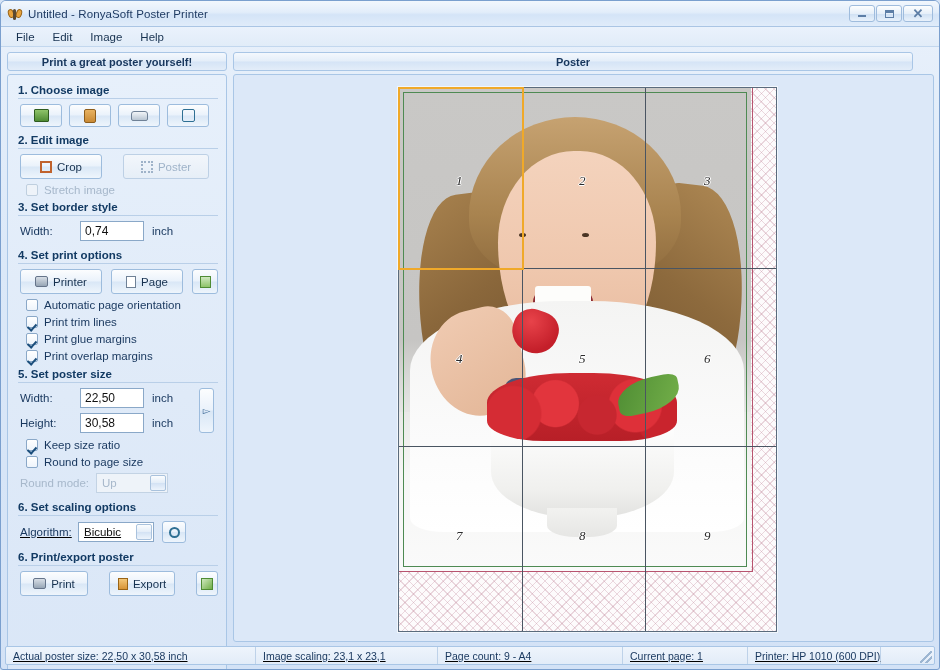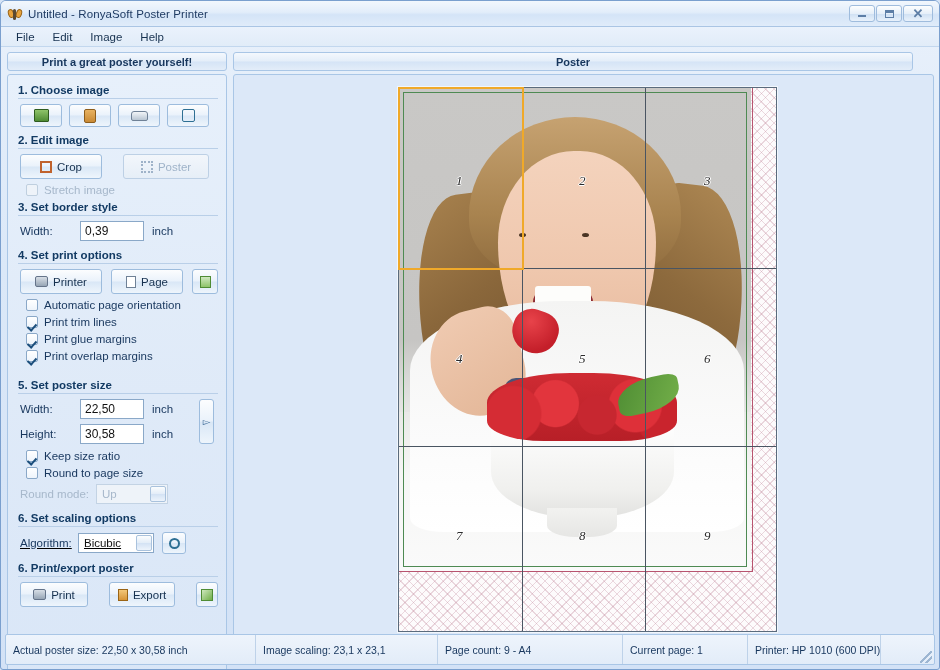--- a/index.html
+++ b/index.html
@@ -211,24 +211,24 @@
   .pinkline{ position:absolute;background:#b8546f; }
   .pagenum{
     position:absolute;color:#2b2b2b;font-style:italic;font-size:13px;
     font-family:"Liberation Serif",serif;
     text-shadow:0 1px 0 #fff, 1px 0 0 #fff, -1px 0 0 #fff, 0 -1px 0 #fff;
   }
   #selbox{ position:absolute;border:2px solid #f0a929; pointer-events:none; }
 
   
   #statusbar{
-    position:absolute;left:4px;bottom:4px;right:4px;height:31px;
+    position:absolute;left:4px;bottom:4px;right:4px;height:19px;
     background:linear-gradient(180deg,#eef4fc 0%, #e2ecf8 100%);
     border:1px solid #a9c6e6;border-radius:2px;
-    display:flex;align-items:flex-end;
+    display:flex;align-items:flex-end;text-decoration:underline;
   }
   .scell{
     height:100%;display:flex;align-items:center;padding-left:7px;
     color:#17365d;font-size:10.5px;border-right:1px solid #bed2e9;
   }
   .scell:last-child{ border-right:none;flex:1; }
   #grip{ position:absolute;right:2px;bottom:1px;width:12px;height:12px;
     background:
       linear-gradient(135deg,transparent 45%, #9db6d2 45%, #9db6d2 55%, transparent 55%),
       linear-gradient(135deg,transparent 70%, #9db6d2 70%, #9db6d2 80%, transparent 80%);
@@ -307,21 +307,21 @@
     </div>
     <div class="cb-row">
       <span class="cbox dis"></span>
       <span class="cb-label dis">Stretch image</span>
     </div>
 
     <div class="section-title">3. Set border style</div>
     <div class="sep"></div>
     <div class="row" style="margin:0 0 8px 4px;">
       <span class="lbl" style="width:60px;">Width:</span>
-      <span class="fld" style="width:64px;">0,39</span>
+      <span class="fld" style="width:64px;">0,74</span>
       <span class="lbl" style="margin-left:8px;">inch</span>
     </div>
 
     <div class="section-title">4. Set print options</div>
     <div class="sep"></div>
     <div class="row" style="margin:0 0 2px 4px;">
       <div class="tbtn wide" style="width:82px;margin-right:9px;">
         <span class="ico" style="width:13px;height:11px;background:linear-gradient(180deg,#d7dee6,#97a6b6);border:1px solid #65748a;border-radius:2px;"></span>
         <span>Printer</span>
       </div>
@@ -339,21 +339,21 @@
       <span class="cb-label">Automatic page orientation</span>
     </div>
     <div class="cb-row">
       <span class="cbox checked"></span>
       <span class="cb-label">Print trim lines</span>
     </div>
     <div class="cb-row">
       <span class="cbox checked"></span>
       <span class="cb-label">Print glue margins</span>
     </div>
-    <div class="cb-row" style="margin-bottom:17px;">
+    <div class="cb-row" style="margin-bottom:6px;">
       <span class="cbox checked"></span>
       <span class="cb-label">Print overlap margins</span>
     </div>
 
     <div class="section-title">5. Set poster size</div>
     <div class="sep"></div>
     <div style="position:relative;">
       <div class="row" style="margin:0 0 5px 4px;">
         <span class="lbl" style="width:60px;">Width:</span>
         <span class="fld" style="width:64px;">22,50</span>

